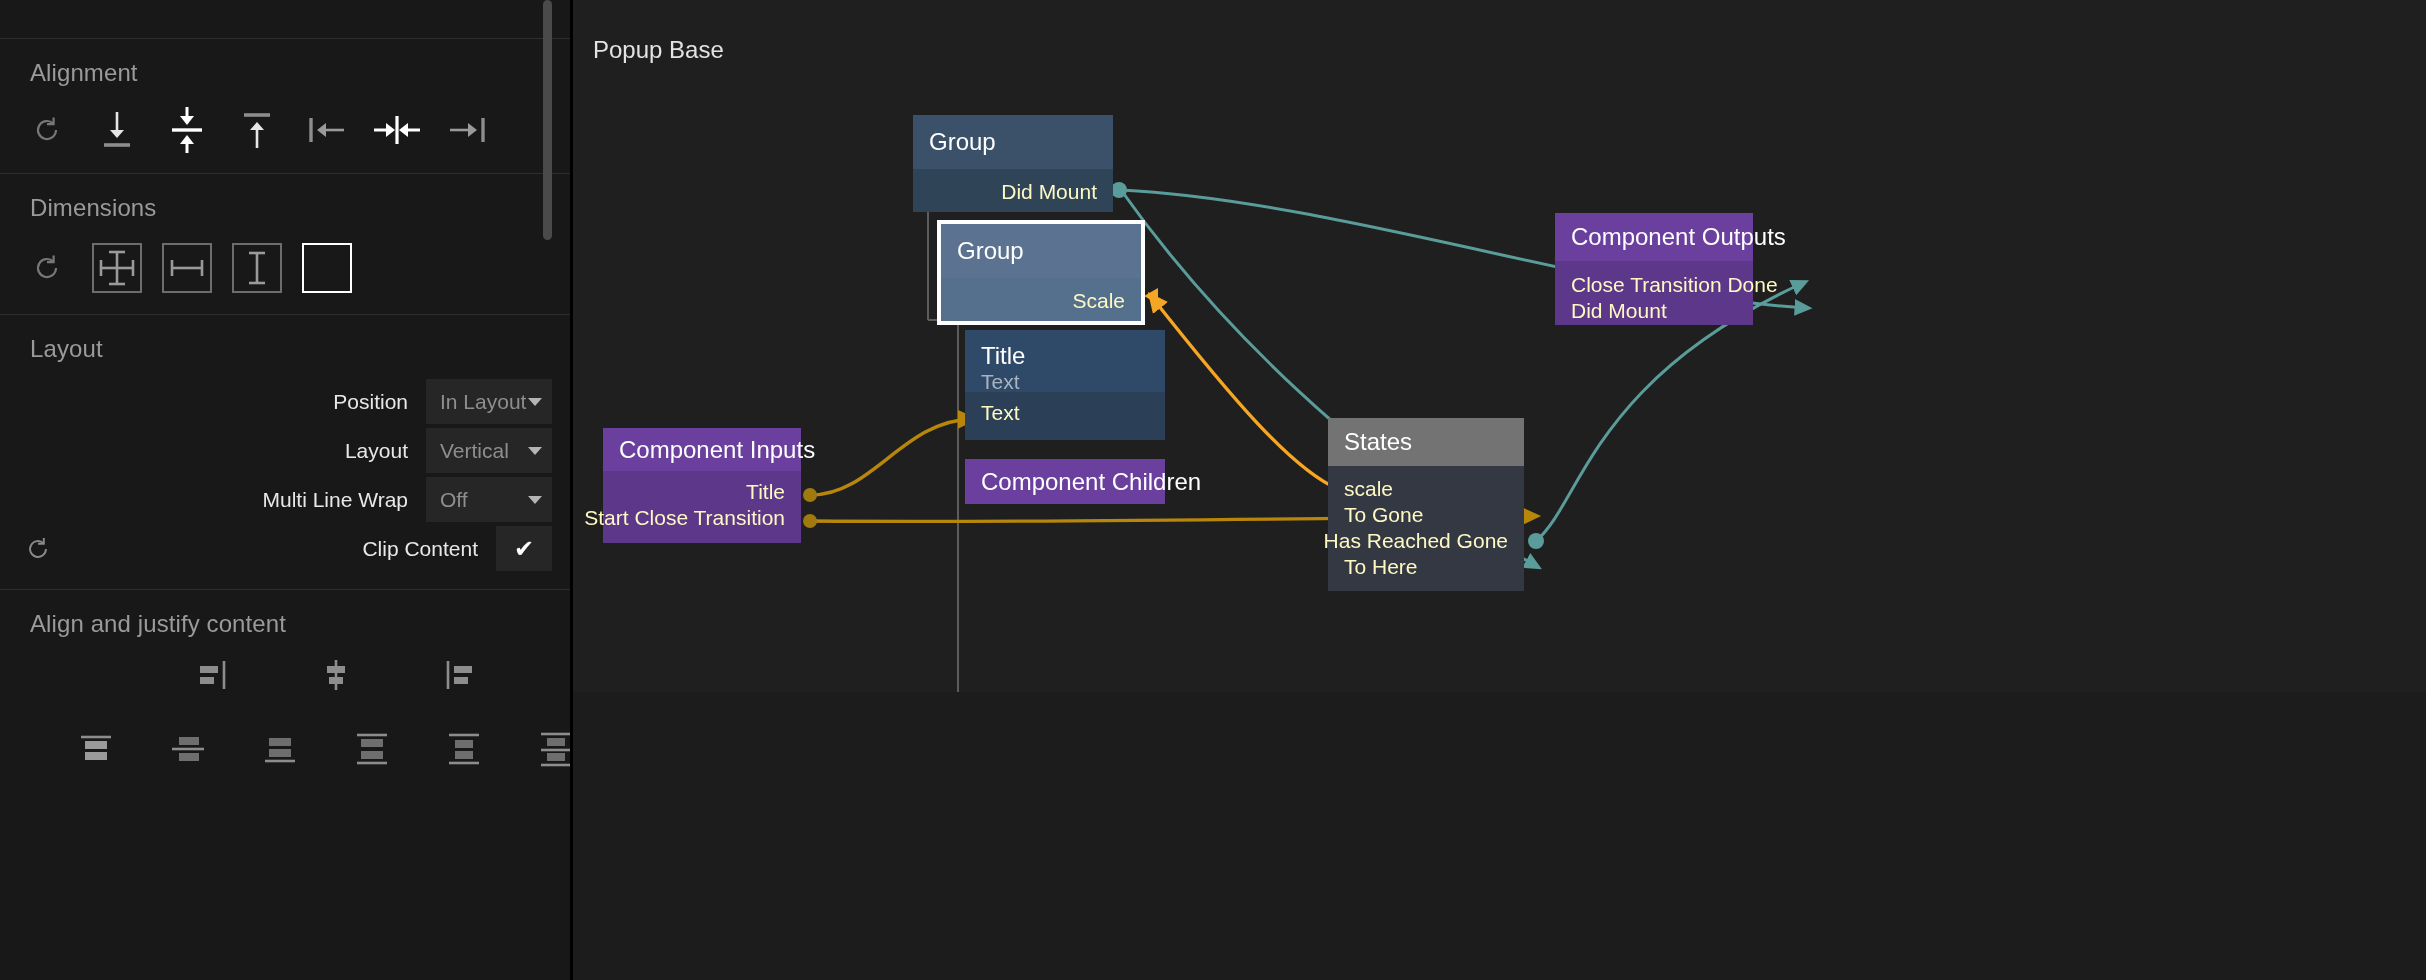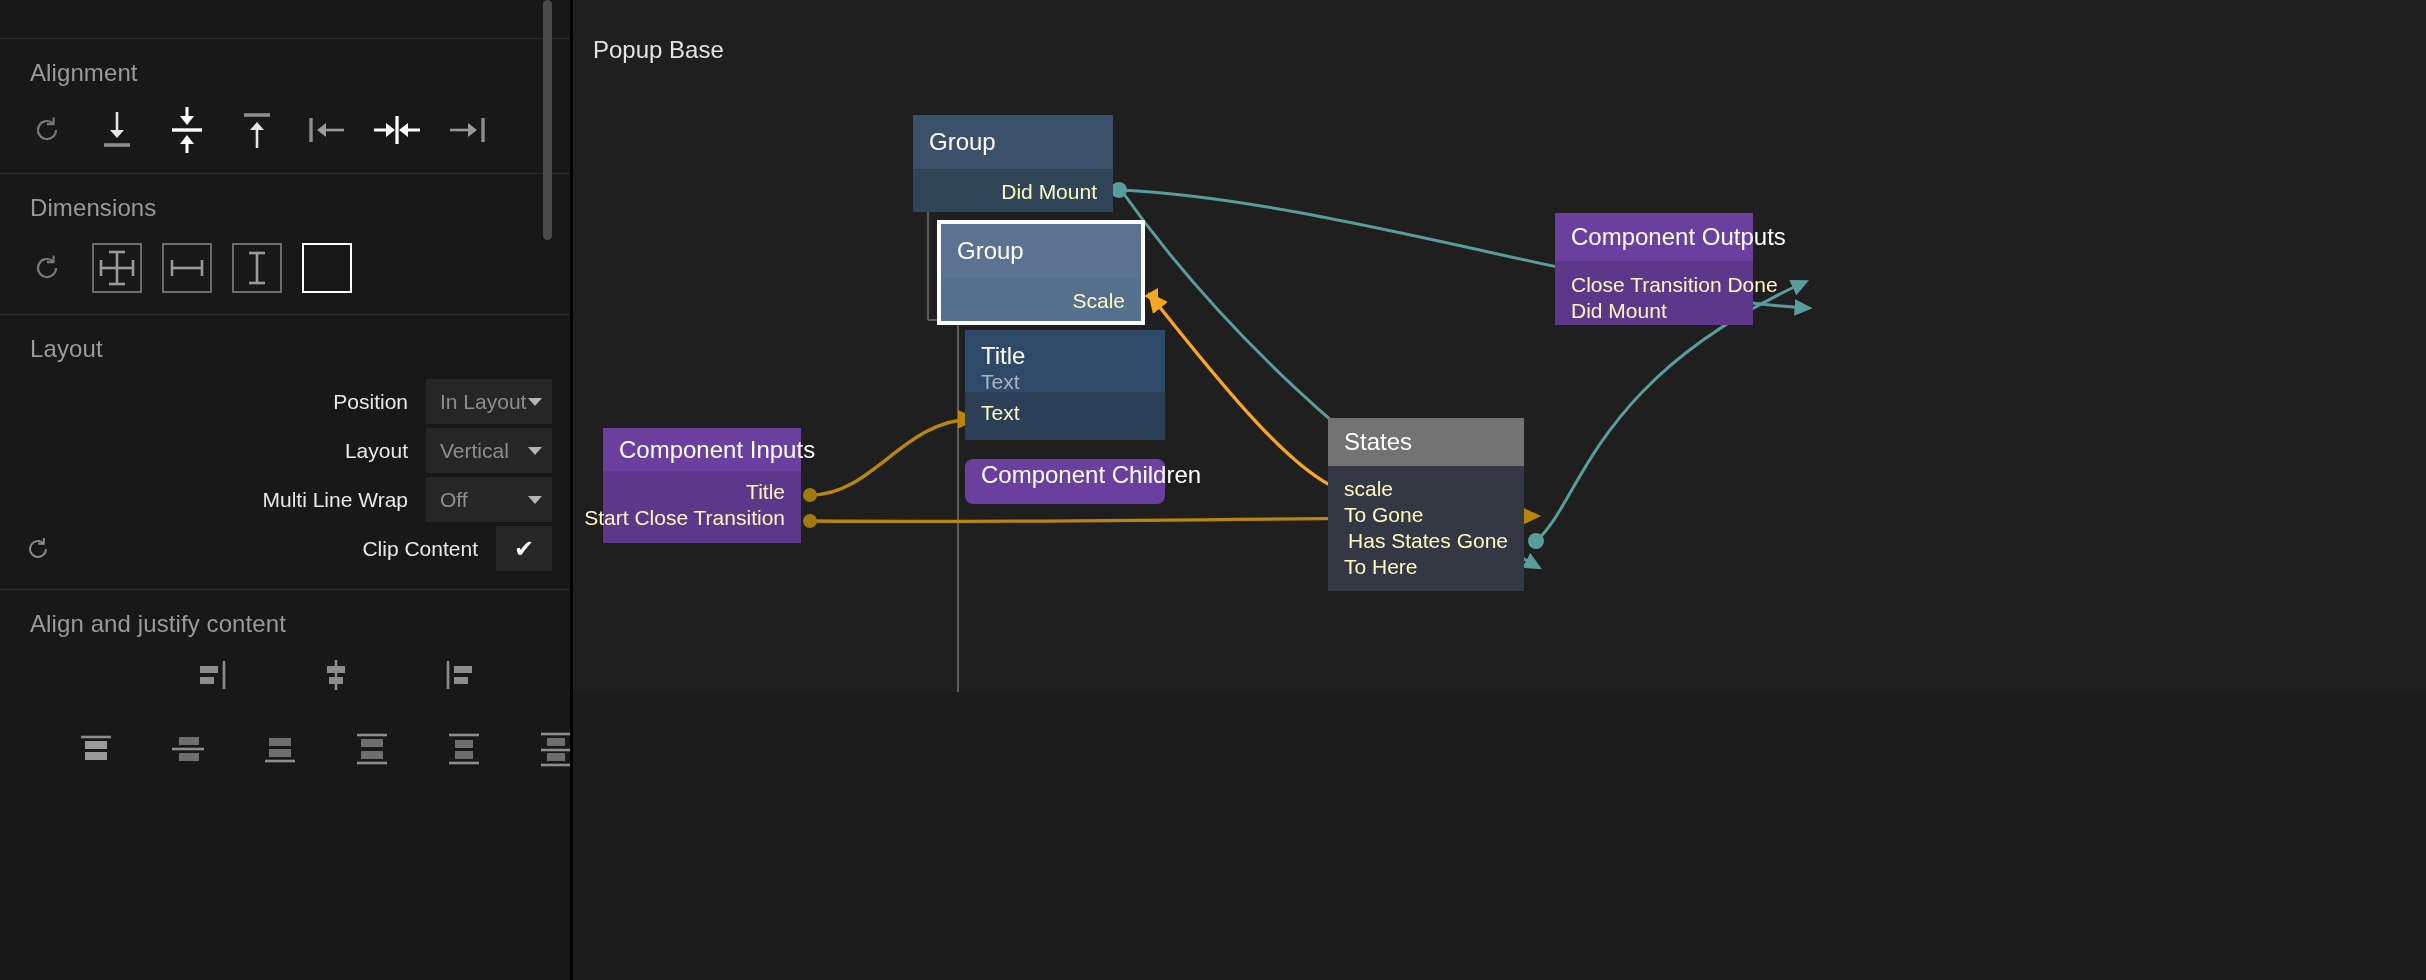--- a/index.html
+++ b/index.html
@@ -488,42 +488,42 @@
     <div class="node n-text" style="left:392px; top:330px; width:200px; height:110px;">
       <div class="node-head" style="height:62px; justify-content:flex-start; padding-top:12px;">
         <span class="node-title">Title</span>
         <span class="node-sub">Text</span>
       </div>
       <div class="node-body">
         <span class="port in" style="top:9px;">Text</span>
       </div>
     </div>
 
-    <div class="node n-purple-flat" style="left:392px; top:459px; width:200px; height:45px; justify-content:flex-start; padding:2px 16px;border-radius:8px;">
+    <div class="node n-purple-flat" style="left:392px; top:459px; width:200px; height:45px; justify-content:center; padding:12px 16px;">
       <span class="node-title">Component Children</span>
     </div>
 
     <div class="node n-purple" style="left:30px; top:428px; width:198px; height:115px;">
       <div class="node-head" style="height:43px;">
         <span class="node-title">Component Inputs</span>
       </div>
       <div class="node-body">
         <span class="port out" style="top:9px;">Title</span>
         <span class="port out" style="top:35px;">Start Close Transition</span>
       </div>
     </div>
 
     <div class="node n-states" style="left:755px; top:418px; width:196px; height:173px;">
       <div class="node-head" style="height:48px;">
         <span class="node-title">States</span>
       </div>
       <div class="node-body">
         <span class="port in" style="top:11px;">scale</span>
         <span class="port in" style="top:37px;">To Gone</span>
-        <span class="port out" style="top:63px;">Has States Gone</span>
+        <span class="port out" style="top:63px;">Has Reached Gone</span>
         <span class="port in" style="top:89px;">To Here</span>
       </div>
     </div>
 
     <div class="node n-purple" style="left:982px; top:213px; width:198px; height:112px;">
       <div class="node-head" style="height:48px;text-align:right;">
         <span class="node-title">Component Outputs</span>
       </div>
       <div class="node-body">
         <span class="port in" style="top:12px;">Close Transition Done</span>

